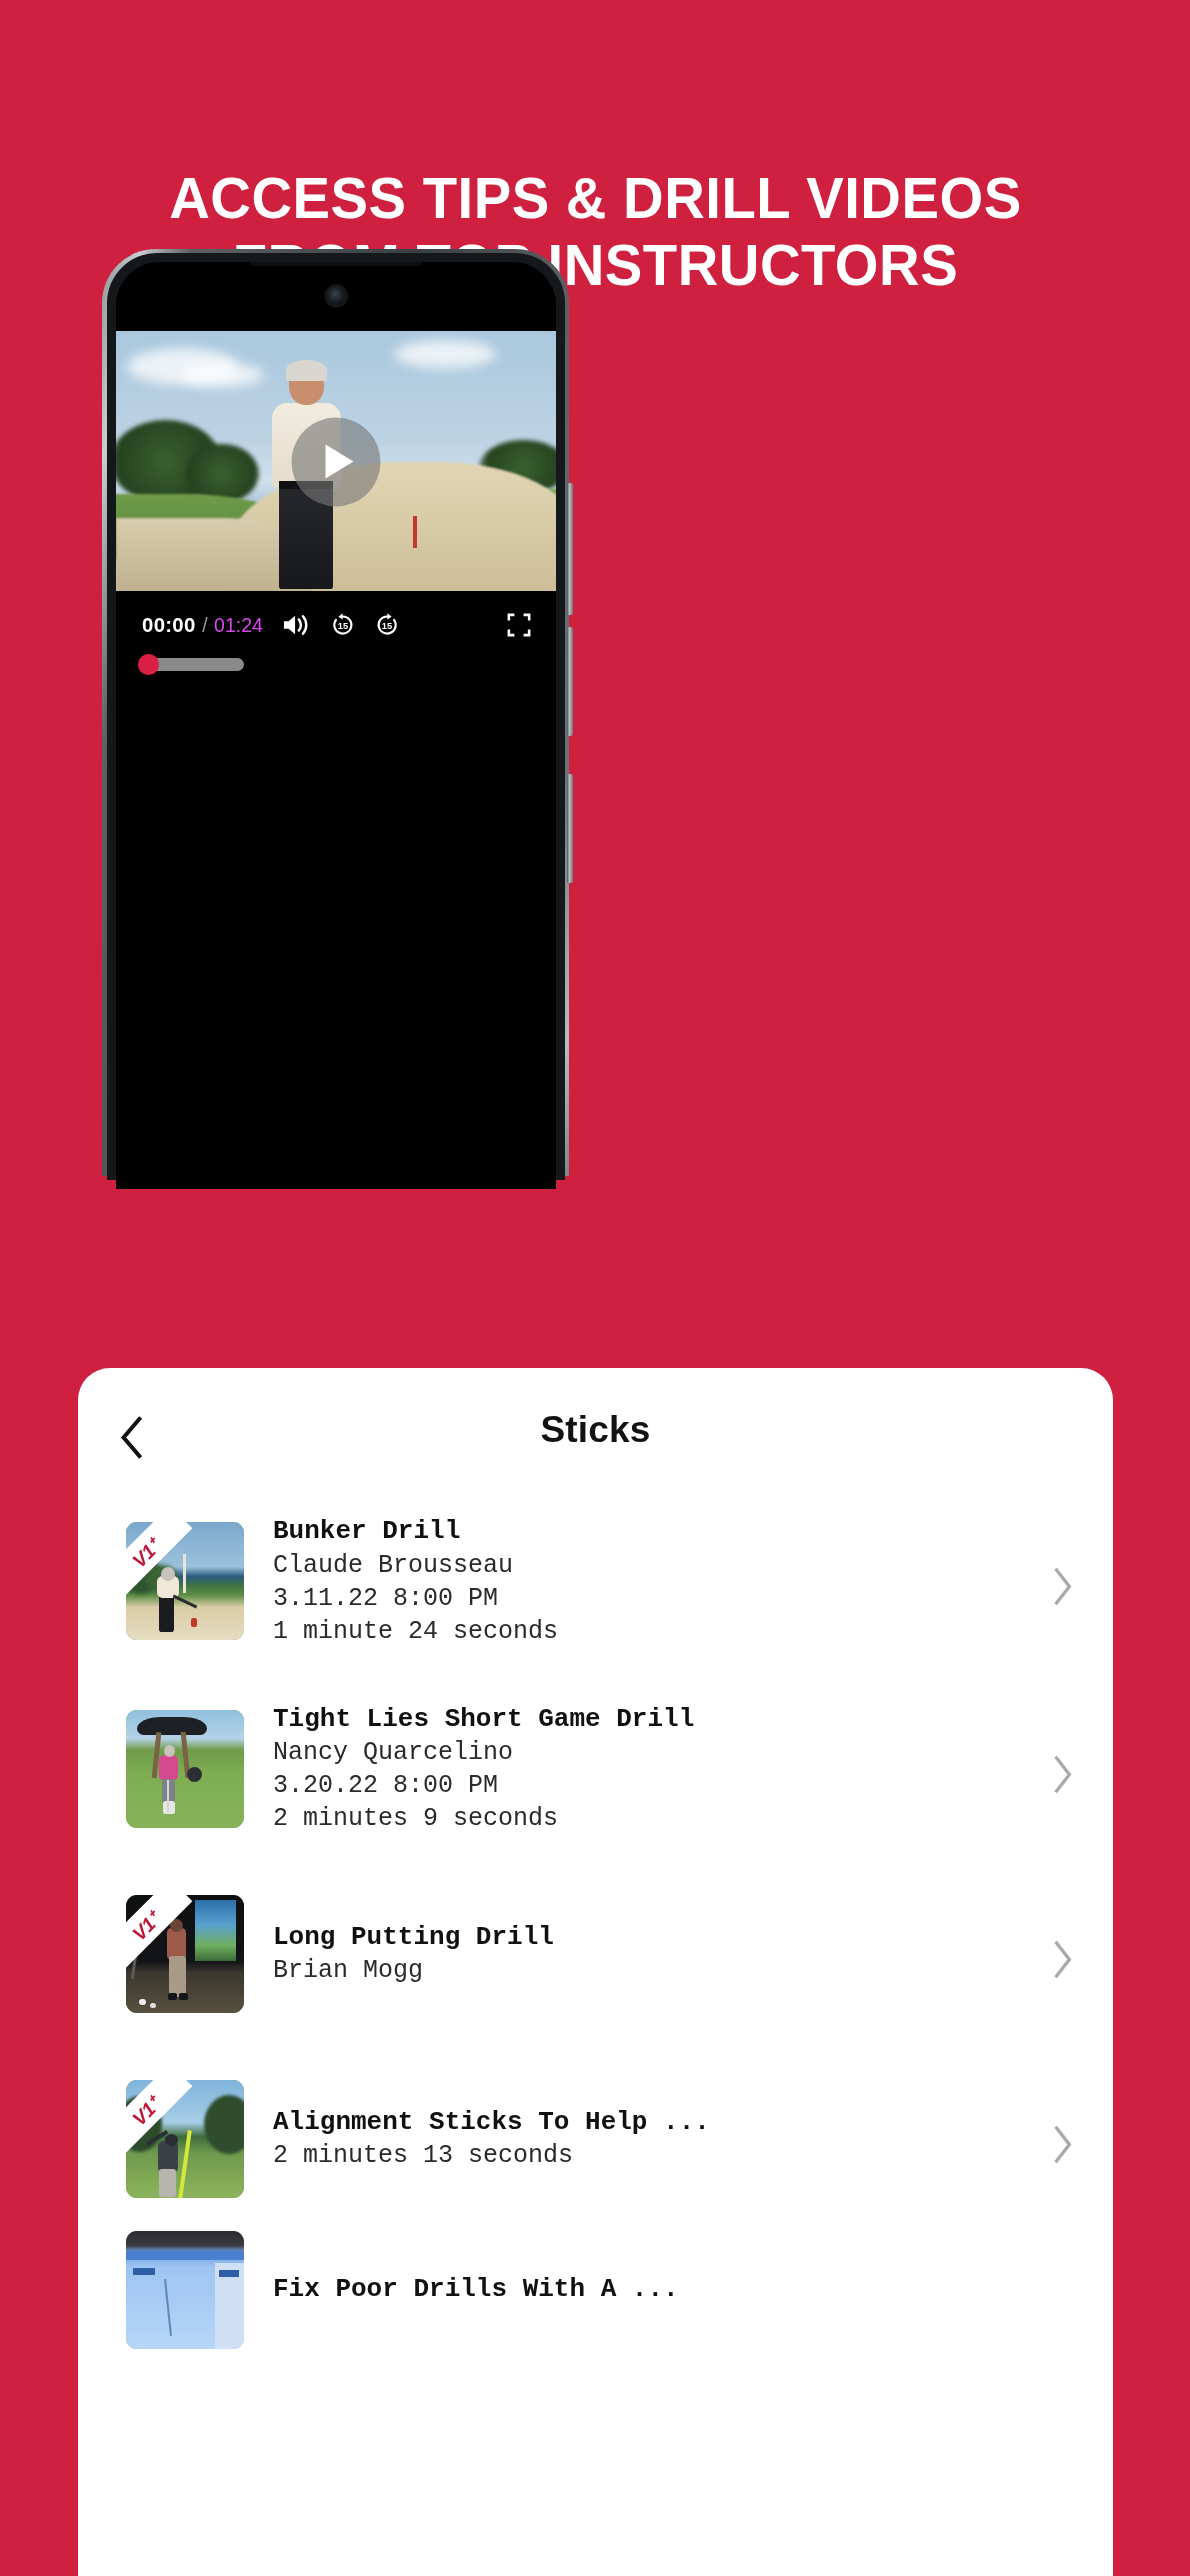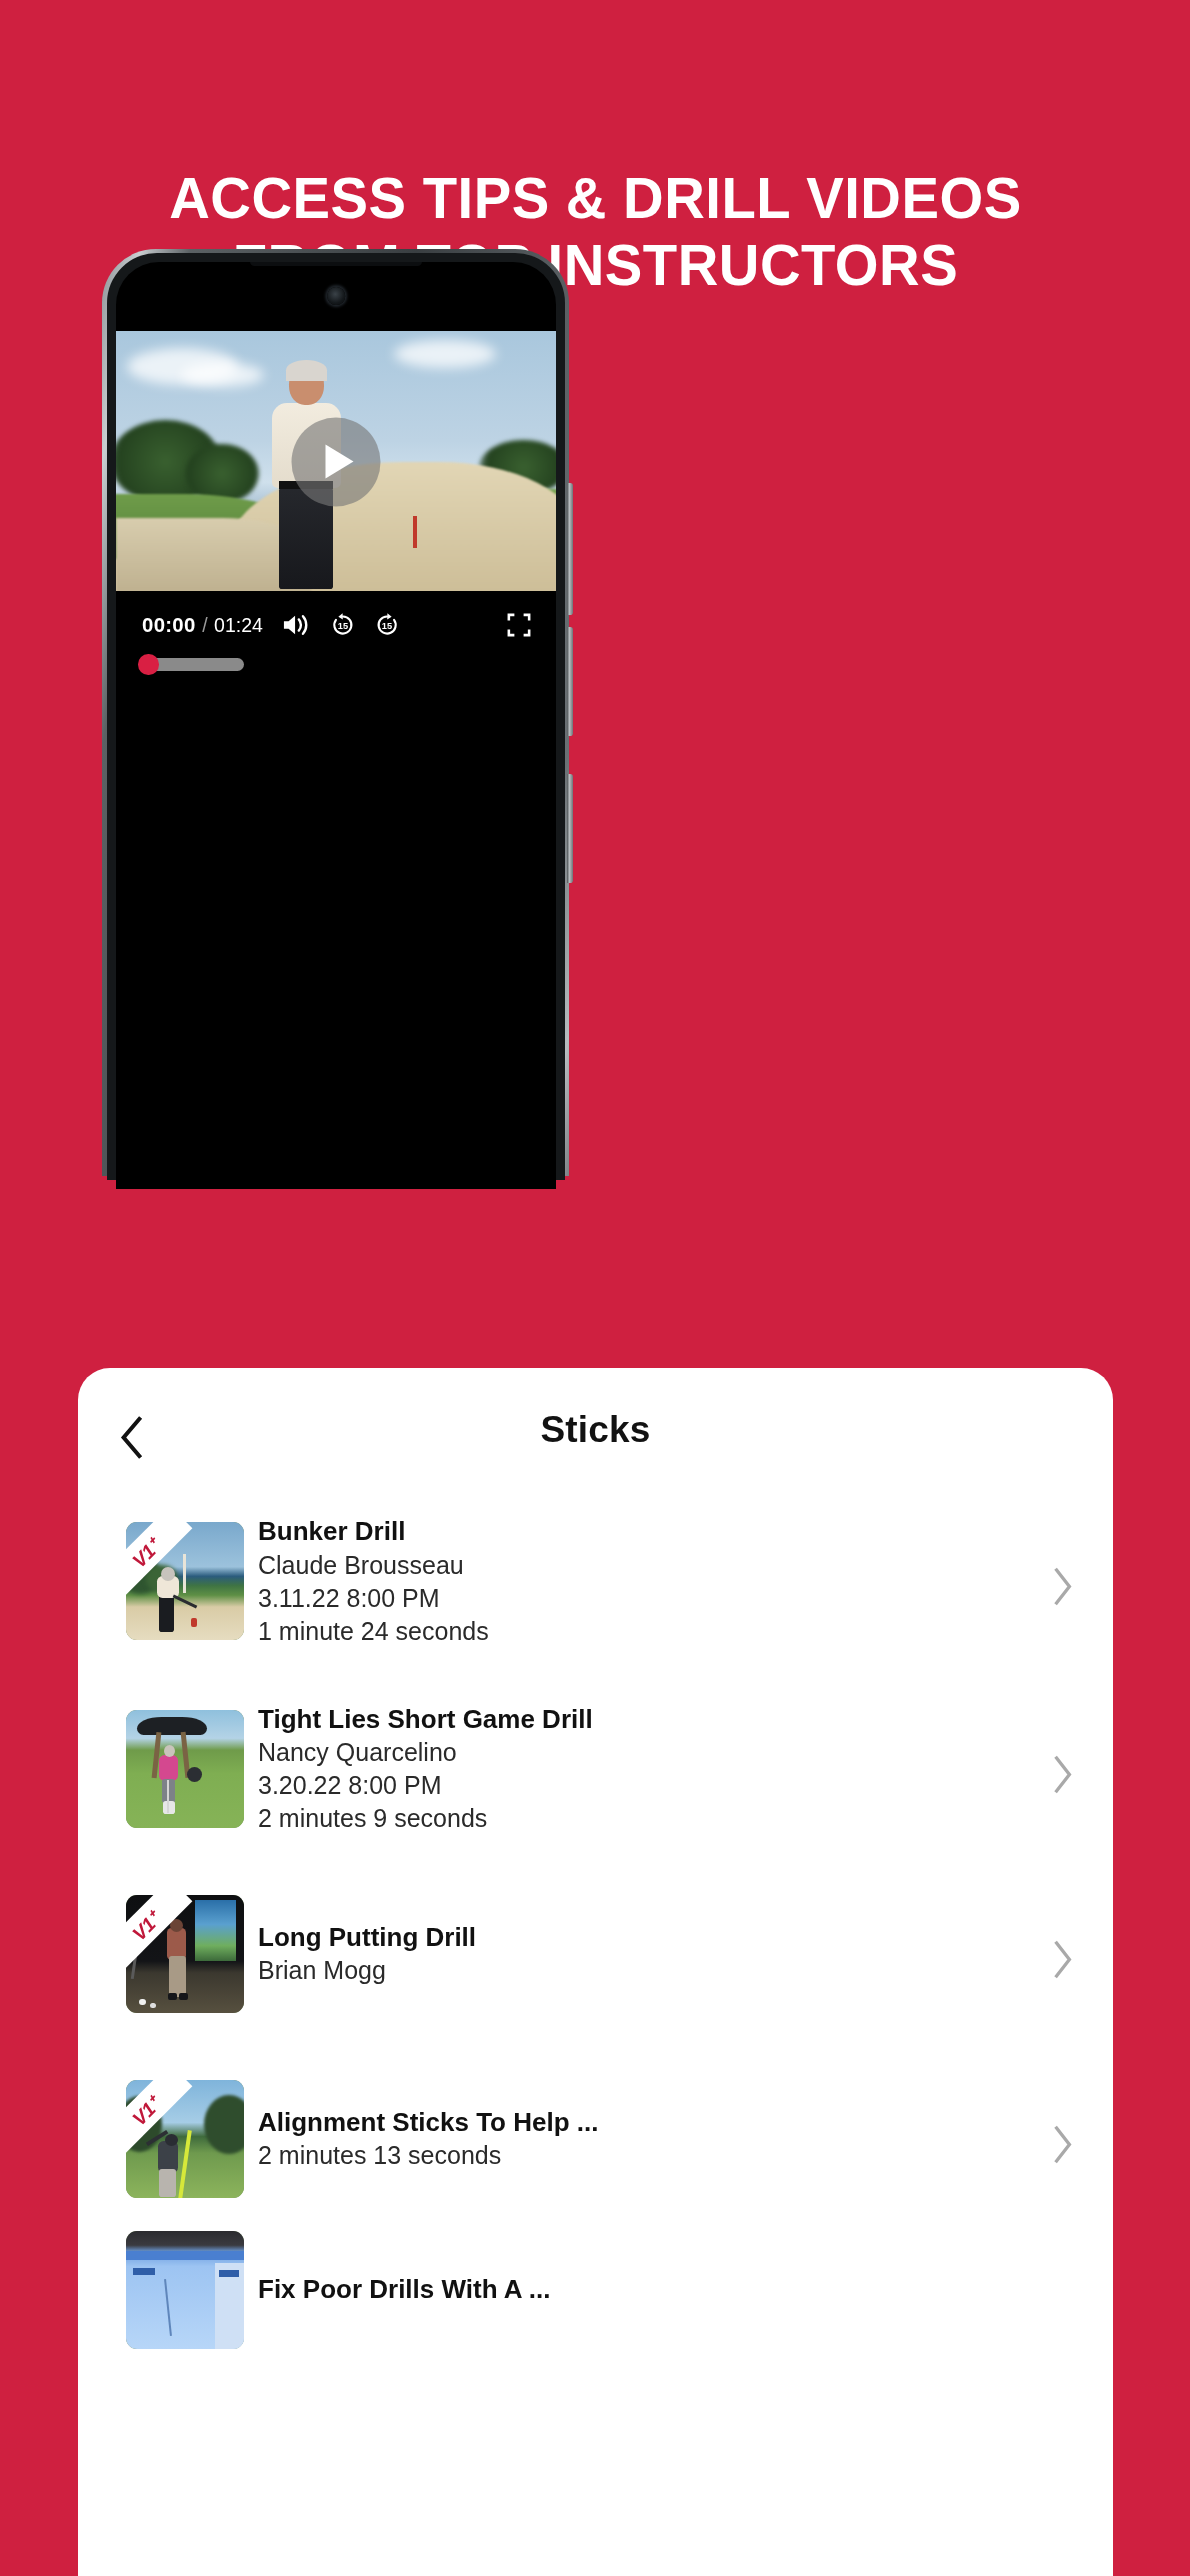--- a/index.html
+++ b/index.html
@@ -195,21 +195,21 @@
     padding-left:37px;
   }
   .ctl-row {
     position:absolute;
     left:26px; top:16.7px;
     width:389px; height:35px;
     display:flex; align-items:center;
   }
   .time-cur { color:#fff; font-size:20.4px; font-weight:bold; letter-spacing:0.3px; }
   .time-sep { color:#9a9a9a; font-size:19.5px; margin:0 6.5px; }
-  .time-total { color:#ffffff; font-size:19.5px; }
+  .time-total { color:#d946ef; font-size:19.5px; }
   .ctl-icon { margin-left:18.5px; display:flex; align-items:center; }
   .ctl-spacer { flex:1; }
   .scrub {
     position:absolute;
     left:26px; top:67px;
     width:102px; height:13px;
     background:#8a8a8a;
     border-radius:6.5px;
   }
   .scrub-knob {
@@ -278,22 +278,23 @@
   }
   .ribbon-text {
     font-size:19.5px;
     font-weight:bold;
     font-style:italic;
     color:#c0183a;
     letter-spacing:-0.5px;
   }
   .row-text {
     flex:1;
-    padding-left:14px;
+    padding-left:29px;
     min-width:0;
+    font-family:Liberation Mono, monospace;
   }
   .r-title {
     font-size:26px;
     font-weight:bold;
     color:#111111;
     line-height:1.32;
     white-space:nowrap;
     overflow:hidden;
   }
   .r-sub {

